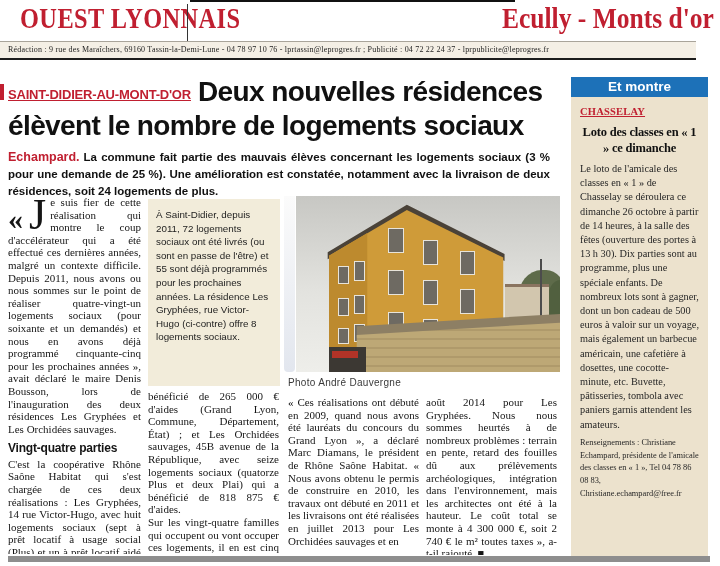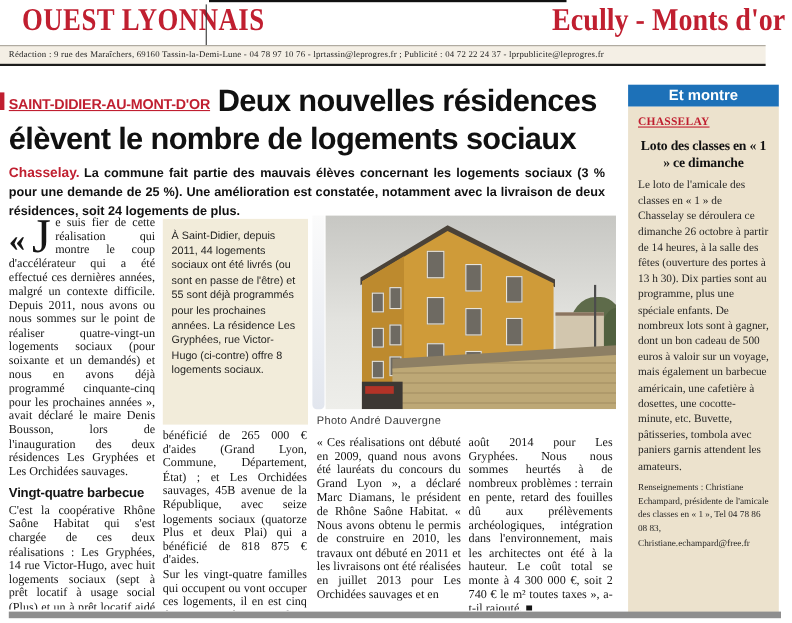--- a/index.html
+++ b/index.html
@@ -130,31 +130,31 @@
   <div class="masthead-right">Ecully - Monts d'or</div>
 
   <div class="contact-bar">Rédaction : 9 rue des Maraîchers, 69160 Tassin-la-Demi-Lune - 04 78 97 10 76 - lprtassin@leprogres.fr ; Publicité : 04 72 22 24 37 - lprpublicite@leprogres.fr</div>
 
   <div class="kicker-marker"></div>
   <div class="headline-block">
     <span class="kicker">SAINT-DIDIER-AU-MONT-D'OR</span><span>Deux nouvelles résidences élèvent le nombre de logements sociaux</span>
   </div>
 
   <div class="lead">
-    <span class="lead-label">Chasselay.</span><span>La commune fait partie des mauvais élèves concernant les logements sociaux (3 % pour une demande de 25 %). Une amélioration est constatée, notamment avec la livraison de deux résidences, soit 24 logements de plus.</span>
+    <span class="lead-label">Echampard.</span><span>La commune fait partie des mauvais élèves concernant les logements sociaux (3 % pour une demande de 25 %). Une amélioration est constatée, notamment avec la livraison de deux résidences, soit 24 logements de plus.</span>
   </div>
 
   <div class="col" style="left:8px; top:196px; width:133px; height:358px;">
     <p><span class="qmark">«</span><span class="dropcap">J</span><span>e suis fier de cette réalisation qui montre le coup d'accélérateur qui a été effectué ces dernières années, malgré un contexte difficile. Depuis 2011, nous avons ou nous sommes sur le point de réaliser quatre-vingt-un logements sociaux (pour soixante et un demandés) et nous en avons déjà programmé cinquante-cinq pour les prochaines années », avait déclaré le maire Denis Bousson, lors de l'inauguration des deux résidences Les Gryphées et Les Orchidées sauvages.</span></p>
-    <p class="subhead">Vingt-quatre barbecue</p>
+    <p class="subhead">Vingt-quatre parties</p>
     <p>C'est la coopérative Rhône Saône Habitat qui s'est chargée de ces deux réalisations : Les Gryphées, 14 rue Victor-Hugo, avec huit logements sociaux (sept à prêt locatif à usage social (Plus) et un à prêt locatif aidé d'intégration (Plai) qui a</p>
   </div>
 
   <div class="infobox">
-    <div class="infobox-body">À Saint-Didier, depuis 2011, 44 logements sociaux ont été livrés (ou sont en passe de l'être) et 55 sont déjà programmés pour les prochaines années. La résidence Les Gryphées, rue Victor-Hugo (ci-contre) offre 8 logements sociaux.</div>
+    <div class="infobox-body">À Saint-Didier, depuis 2011, 72 logements sociaux ont été livrés (ou sont en passe de l'être) et 55 sont déjà programmés pour les prochaines années. La résidence Les Gryphées, rue Victor-Hugo (ci-contre) offre 8 logements sociaux.</div>
   </div>
 
   <div class="col" style="left:148px; top:390px; width:131px; height:165px;">
     <p>bénéficié de 265 000 € d'aides (Grand Lyon, Commune, Département, État) ; et Les Orchidées sauvages, 45B avenue de la République, avec seize logements sociaux (quatorze Plus et deux Plai) qui a bénéficié de 818 875 € d'aides.</p>
     <p>Sur les vingt-quatre familles qui occupent ou vont occuper ces logements, il en est cinq dont un des membres travaille dans la commune.</p>
   </div>
 
   <div class="photo-gutter"></div>
   <div class="photo">
     <div class="ph-trees"></div>

